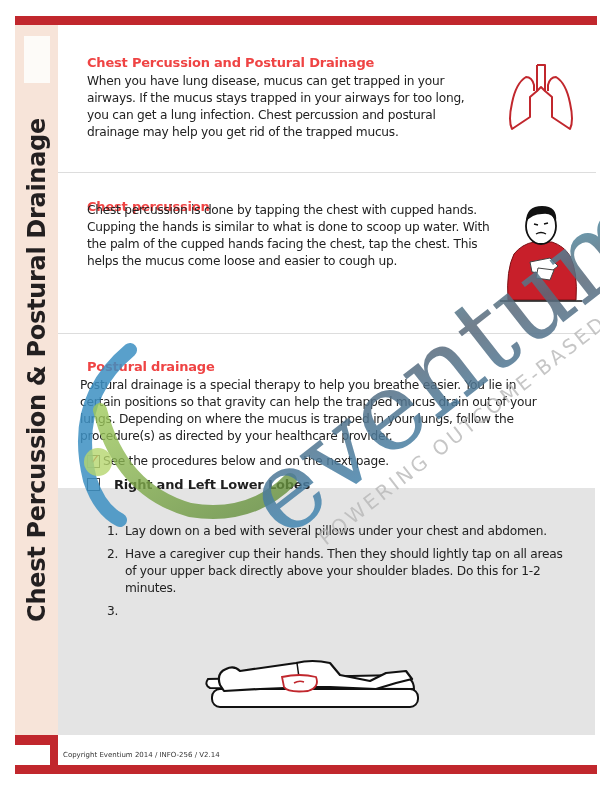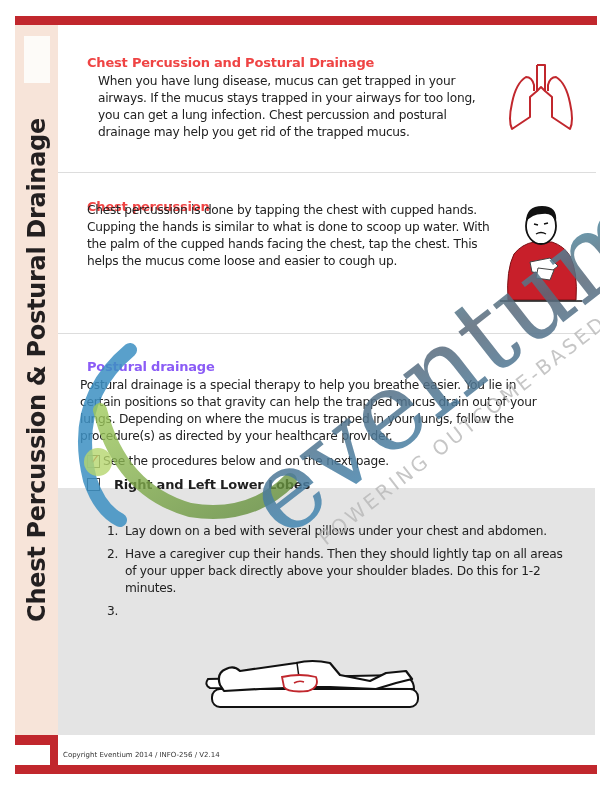--- a/index.html
+++ b/index.html
@@ -14,24 +14,24 @@
        white-space:nowrap; font-family:"DejaVu Sans", sans-serif; font-weight:bold; font-size:24px; color:#231F20; letter-spacing:-0.3px; }
   .sep { left:58px; width:538px; height:1px; background:#DDDDDD; }
   .gray-panel { left:58px; top:488px; width:537px; height:247px; background:#E4E4E4; }
   .footer-red-h { left:15px; top:735px; width:43px; height:10px; background:#C1272D; }
   .footer-red-v { left:50px; top:735px; width:8px; height:31px; background:#C1272D; }
   .footer-red-bottom { left:15px; top:765px; width:582px; height:9px; background:#C1272D; }
   .copyright { left:63px; top:751px; font-size:7px; color:#333; font-family:"DejaVu Sans", sans-serif; }
 
   .h { font-family:"DejaVu Sans", sans-serif; font-weight:bold; font-size:13px; color:#ef4444; letter-spacing:-0.2px; }
   .p { font-family:"DejaVu Sans", sans-serif; font-size:12.2px; line-height:17px; color:#222; letter-spacing:-0.25px; }
-  .red-h { color:#8b5cf6; }
+  .red-h { color:#ef4444; }
 
   .sec1-title { left:87px; top:55px; }
-  .sec1-body { left:87px; top:73px; width:400px;margin-left:11px; }
+  .sec1-body { left:87px; top:73px; width:400px; }
   .sec2-title { left:87px; top:199px; }
   .sec2-body { left:87px; top:202px; width:410px; }
   .sec3-title { left:87px; top:359px; }
   .sec3-body { left:80px; top:377px; width:465px; }
   .check-row { left:87px; top:453px; display:flex; align-items:center; gap:3px; }
   .checkbox { width:13px; height:13px; border:1.2px solid #444; background:#fff; box-sizing:border-box; position:relative; }
   .checkmark { position:absolute; left:1px; top:-4px; color:#D01F2E; font-size:14px; font-weight:bold; line-height:14px; }
 
   .proc-row { left:87px; top:477px; display:flex; align-items:center; gap:14px; }
   .proc-title { font-family:"DejaVu Sans", sans-serif; font-weight:bold; font-size:13px; color:#1f1f1f; letter-spacing:-0.2px; }

